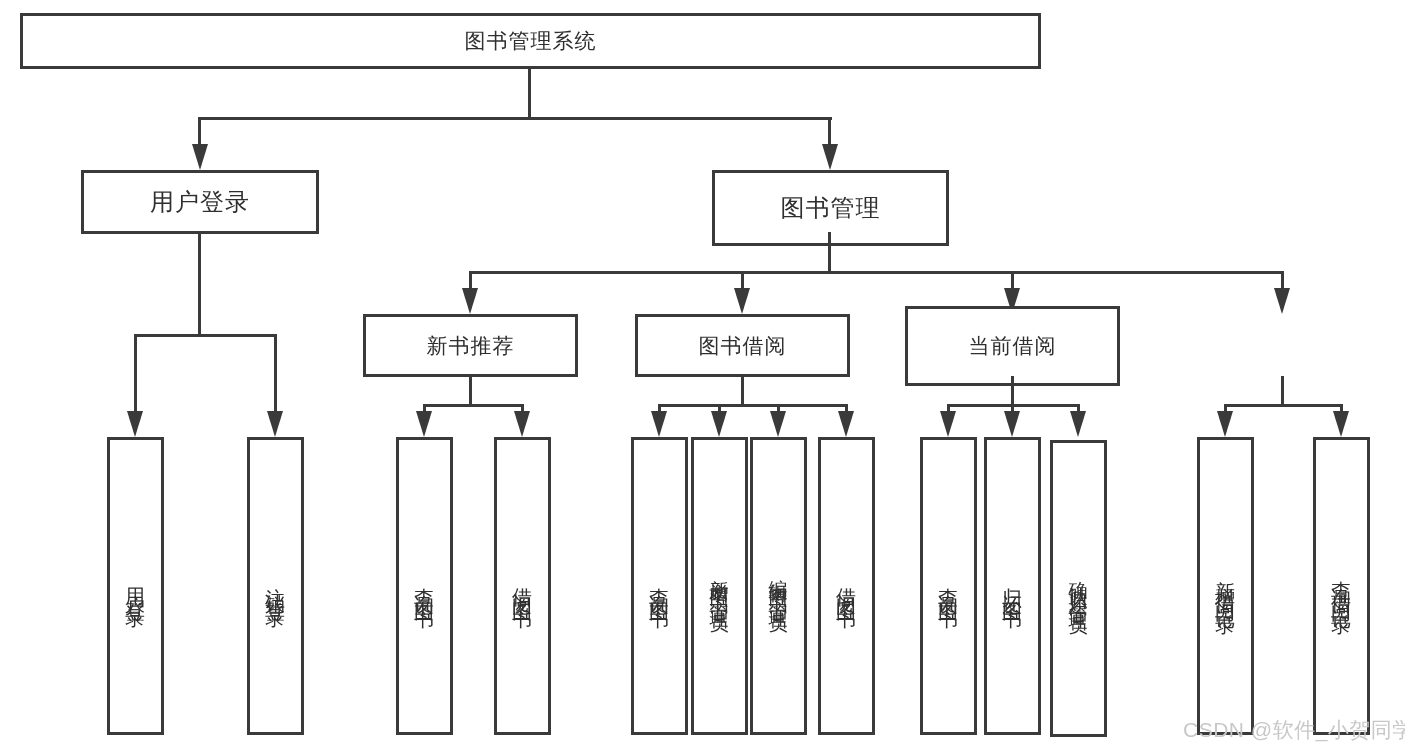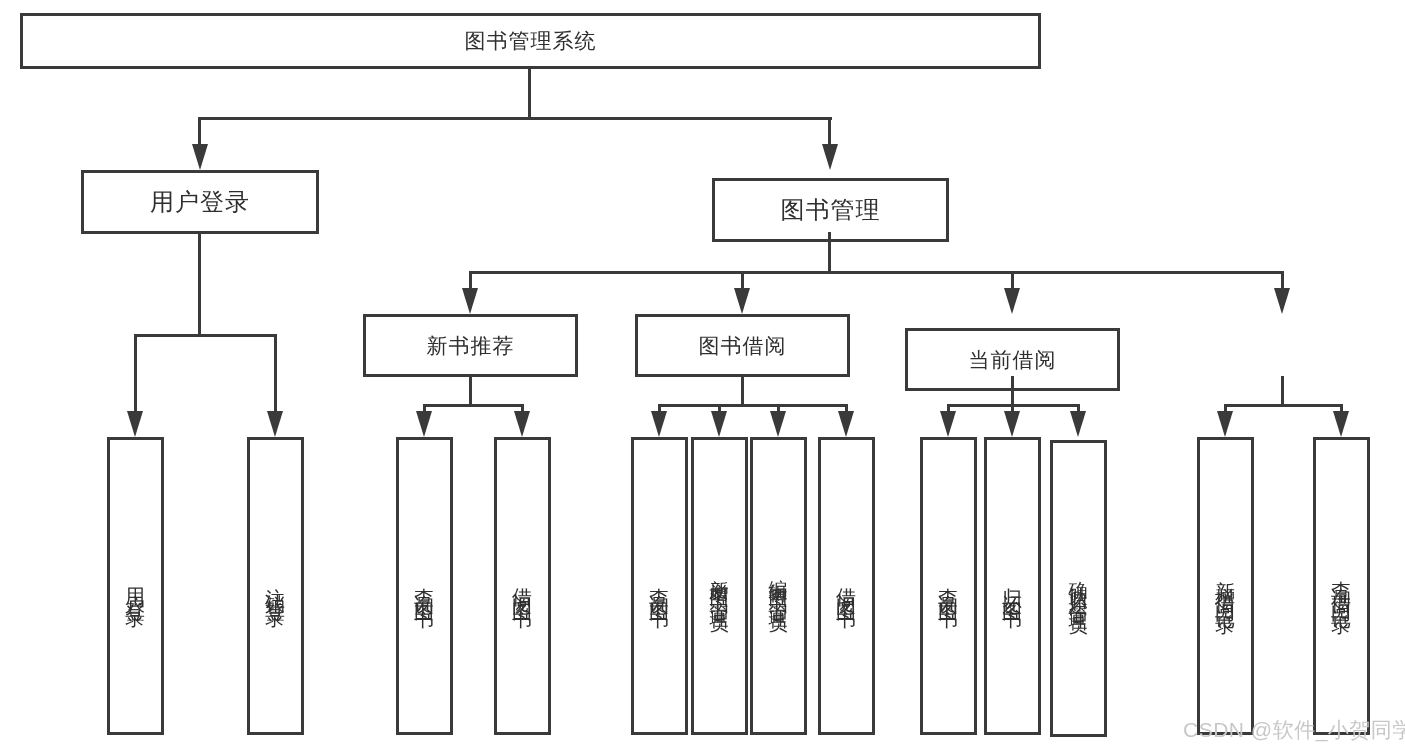--- a/index.html
+++ b/index.html
@@ -56,21 +56,21 @@
 
   <div class="line" style="left:528px;top:67px;width:3px;height:52px"></div>
   <div class="line" style="left:198px;top:117px;width:634px;height:3px"></div>
 
   <div class="line" style="left:198px;top:117px;width:3px;height:30px"></div>
   <div class="ah" style="left:192px;top:144px"></div>
   <div class="line" style="left:828px;top:117px;width:3px;height:30px"></div>
   <div class="ah" style="left:822px;top:144px"></div>
 
   <div class="box hlabel-lg" style="left:81px;top:170px;width:238px;height:64px">用户登录</div>
-  <div class="box hlabel-lg" style="left:712px;top:178px;width:237px;height:64px">图书管理</div>
+  <div class="box hlabel-lg" style="left:712px;top:170px;width:237px;height:76px">图书管理</div>
 
   <div class="line" style="left:198px;top:232px;width:3px;height:104px"></div>
   <div class="line" style="left:134px;top:334px;width:143px;height:3px"></div>
   <div class="line" style="left:134px;top:334px;width:3px;height:82px"></div>
   <div class="ah" style="left:127px;top:411px"></div>
   <div class="line" style="left:274px;top:334px;width:3px;height:82px"></div>
   <div class="ah" style="left:267px;top:411px"></div>
 
   <div class="line" style="left:828px;top:232px;width:3px;height:41px"></div>
   <div class="line" style="left:469px;top:271px;width:815px;height:3px"></div>
@@ -79,21 +79,21 @@
   <div class="ah" style="left:462px;top:288px"></div>
   <div class="line" style="left:741px;top:271px;width:3px;height:20px"></div>
   <div class="ah" style="left:734px;top:288px"></div>
   <div class="line" style="left:1011px;top:271px;width:3px;height:20px"></div>
   <div class="ah" style="left:1004px;top:288px"></div>
   <div class="line" style="left:1281px;top:271px;width:3px;height:20px"></div>
   <div class="ah" style="left:1274px;top:288px"></div>
 
   <div class="box hlabel" style="left:363px;top:314px;width:215px;height:63px">新书推荐</div>
   <div class="box hlabel" style="left:635px;top:314px;width:215px;height:63px">图书借阅</div>
-  <div class="box hlabel" style="left:905px;top:328px;width:215px;height:63px">当前借阅</div>
+  <div class="box hlabel" style="left:905px;top:306px;width:215px;height:80px">当前借阅</div>
 
   <div class="line" style="left:469px;top:376px;width:3px;height:30px"></div>
   <div class="line" style="left:423px;top:404px;width:101px;height:3px"></div>
   <div class="line" style="left:423px;top:404px;width:3px;height:12px"></div>
   <div class="ah" style="left:416px;top:411px"></div>
   <div class="line" style="left:521px;top:404px;width:3px;height:12px"></div>
   <div class="ah" style="left:514px;top:411px"></div>
 
   <div class="line" style="left:741px;top:376px;width:3px;height:30px"></div>
   <div class="line" style="left:658px;top:404px;width:190px;height:3px"></div>

